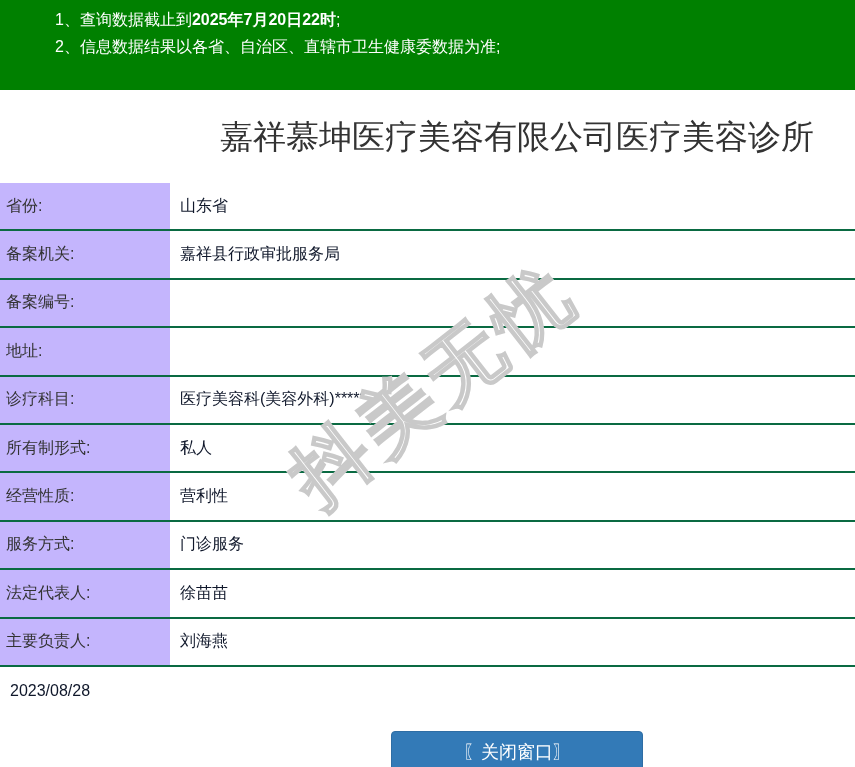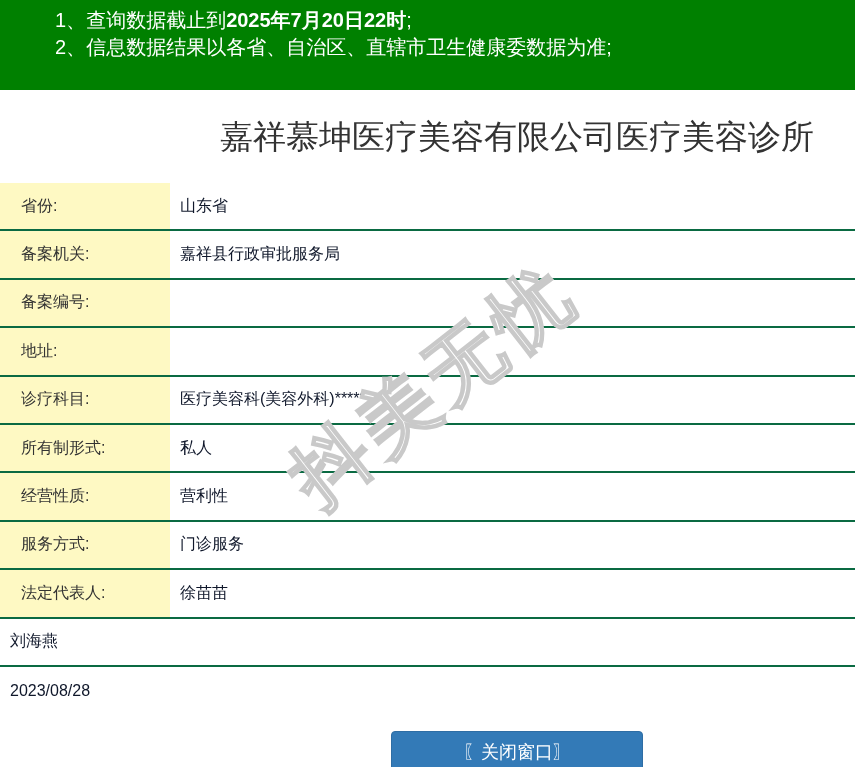--- a/index.html
+++ b/index.html
@@ -19,21 +19,21 @@
     overflow: hidden;
   }
   
   .notice-banner {
     width: 100%;
     height: 90px;
     background: #008000;
     box-sizing: border-box;
     padding: 7px 10px 0 55px;
     color: #ffffff;
-    font-size: 20px;
+    font-size: 16px;
     line-height: 26.5px;
   }
   .notice-line b { font-weight: bold; }
   
   .content {
     width: 1034px;
   }
   .page-title {
     margin: 24px 0 0 0;
     width: 1034px;
@@ -55,22 +55,22 @@
     border-bottom: 2px solid #0a6a42;
     align-items: center;
     font-size: 16px;
   }
   .row:last-child { border-bottom: none; }
   .cell-label {
     width: 170px;
     align-self: stretch;
     display: flex;
     align-items: center;
-    background: #fef9c3;
-    padding-left: 21px;
+    background: #c4b5fd;
+    padding-left: 6px;
     box-sizing: border-box;
     flex-shrink: 0;
   }
   .cell-value {
     padding-left: 10px;
     color: #0f172a;
   }
   
   .btn-row {
     width: 1034px;
@@ -163,20 +163,21 @@
       </div>
       <div class="row">
         <div class="cell-label">服务方式:</div>
         <div class="cell-value">门诊服务</div>
       </div>
       <div class="row">
         <div class="cell-label">法定代表人:</div>
         <div class="cell-value">徐苗苗</div>
       </div>
       <div class="row">
+        <div class="cell-label">主要负责人:</div>
         <div class="cell-value">刘海燕</div>
       </div>
       <div class="row">
         <div class="cell-value">2023/08/28</div>
       </div>
     </div>
 
     <div class="btn-row">
       <button class="close-btn">〖关闭窗口〗</button>
     </div>

